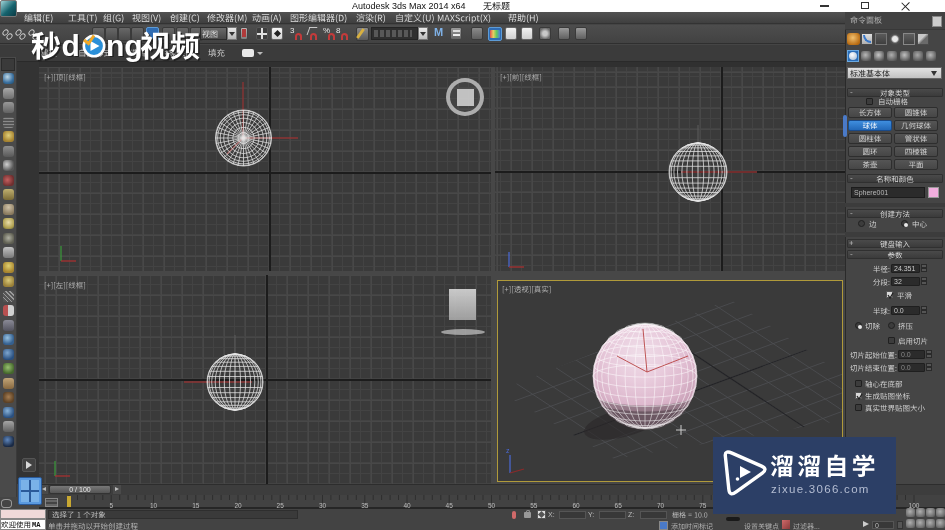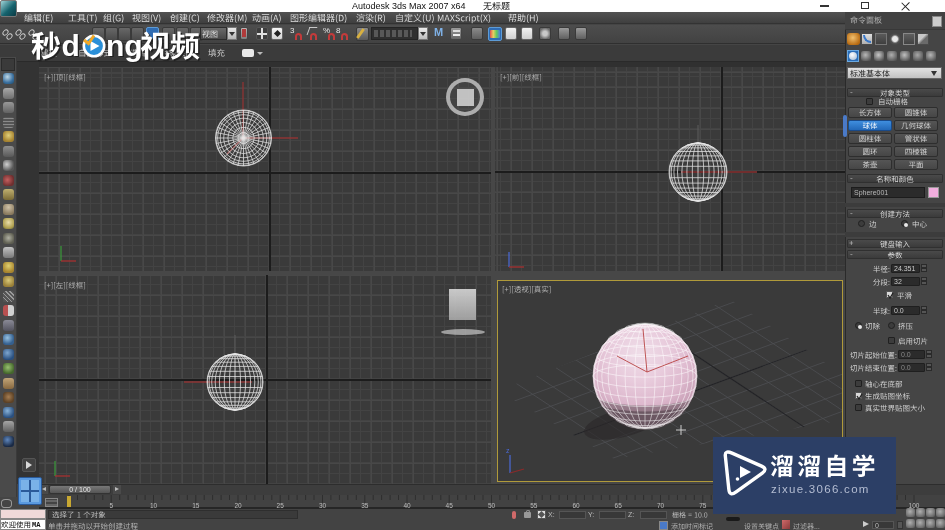--- a/index.html
+++ b/index.html
@@ -16,21 +16,21 @@
 .btn34{position:absolute;width:44px;height:11px;background:linear-gradient(#555555,#464646);border:1px solid #2e2e2e;border-radius:2px;}
 .rollhead{position:absolute;left:847px;width:96px;height:9px;background:linear-gradient(#4a4a4a,#3b3b3b);border:1px solid #303030;border-radius:1px;}
 .pfield{position:absolute;background:#2b2b2b;border:1px solid #1f1f1f;color:#c9c9c9;font-size:7px;line-height:7px;padding-left:2px;border-radius:1px;}
 .cb{position:absolute;width:7px;height:7px;background:#d9d9d9;border:1px solid #555;border-radius:1px;}
 .cbd{position:absolute;width:7px;height:7px;background:#3c3c3c;border:1px solid #202020;border-radius:1px;}
 .radio{position:absolute;width:7px;height:7px;border-radius:50%;background:#3c3c3c;border:1px solid #202020;}
 .radio.sel:after{content:"";position:absolute;left:1.5px;top:1.5px;width:4px;height:4px;border-radius:50%;background:#e8e8e8;}
 </style></head><body>
 <div id="stage">
 <div class="abs" style="left:0;top:0;width:945px;height:12px;background:#ffffff;"></div>
-<div class="abs" style="left:352px;top:1px;font-size:9px;line-height:11px;color:#111;">Autodesk 3ds Max  2007 x64</div>
+<div class="abs" style="left:352px;top:1px;font-size:9px;line-height:11px;color:#111;">Autodesk 3ds Max  2014 x64</div>
 <div class="abs" style="left:820px;top:5px;width:9px;height:1.5px;background:#333;"></div>
 <div class="abs" style="left:861px;top:2px;width:8px;height:7px;border:1.2px solid #333;"></div>
 <div class="abs" style="left:901px;top:2px;width:9px;height:9px;">
       <div class="abs" style="left:4px;top:-1px;width:1.4px;height:11px;background:#222;transform:rotate(45deg);"></div>
       <div class="abs" style="left:4px;top:-1px;width:1.4px;height:11px;background:#222;transform:rotate(-45deg);"></div>
     </div>
 <div class="abs" style="left:0;top:0;width:17px;height:17px;background:linear-gradient(135deg,#9fd4d8,#16636e 55%,#0a3a44);border:1px solid #777;border-radius:2px;z-index:30;"></div>
 <div class="abs" style="left:0;top:12px;width:845px;height:12px;background:linear-gradient(#525252,#3f3f3f);border-bottom:1px solid #333;"></div>
 <div class="abs" style="left:0;top:25px;width:845px;height:19px;background:linear-gradient(#4d4d4d,#424242);border-bottom:1px solid #2f2f2f;"></div>
 <div class="abs" style="left:2px;top:29px;width:7px;height:7px;border:1.6px solid #cfcfcf;border-radius:50%;transform:rotate(-45deg) scaleY(0.7);"></div>

